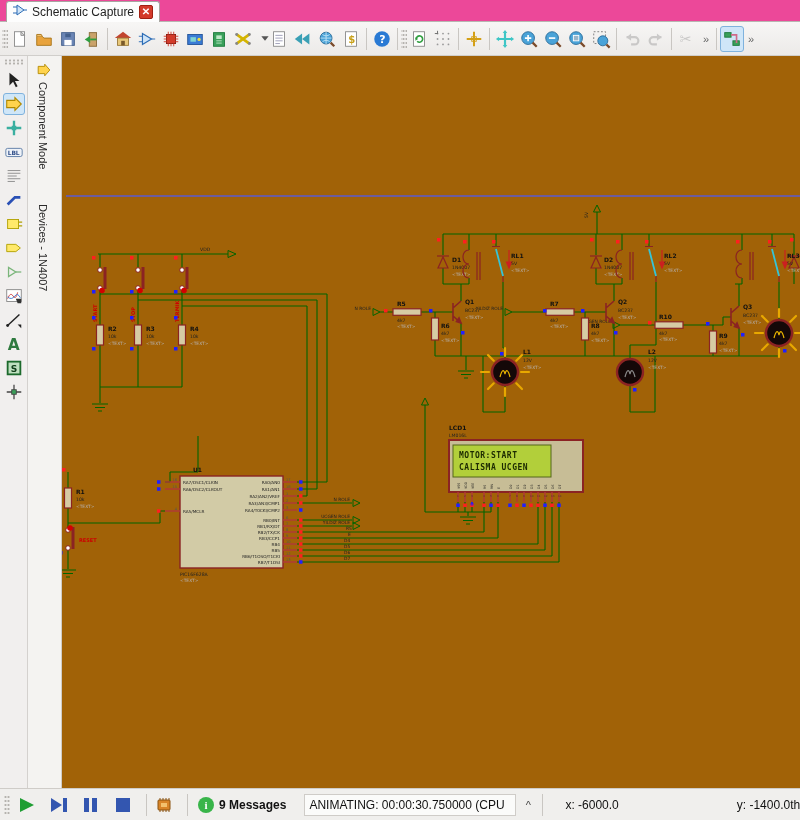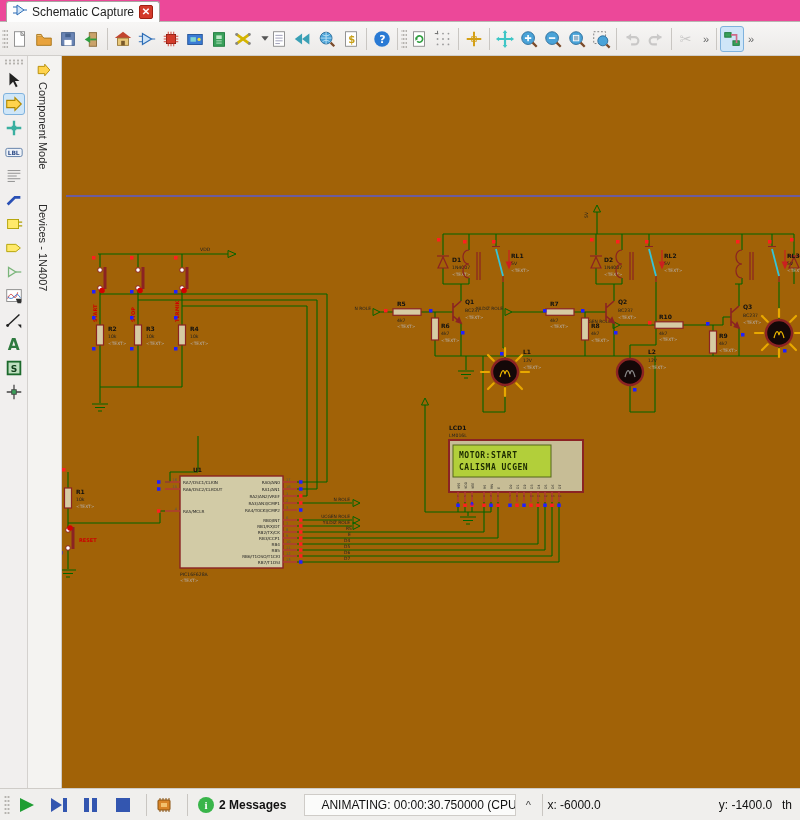--- a/index.html
+++ b/index.html
@@ -64,25 +64,25 @@
            background-size:3px 4px; margin-right:4px; }
   .simbtn { width:26px; height:20px; margin-right:6px; display:flex; align-items:center;
             justify-content:center; flex:0 0 auto; }
   .ssep { width:9px; height:22px; position:relative; flex:0 0 auto; }
   .ssep:before { content:""; position:absolute; left:4px; top:0; bottom:0; border-left:1px solid #c9c6c2; }
   .msg { display:flex; align-items:center; gap:5px; margin:0 6px; flex:0 0 auto; }
   .info-ic { width:16px; height:16px; border-radius:50%; background:#39b54a; color:#fff;
              font-size:11px; font-weight:bold; font-family:"Liberation Serif",serif;
              display:flex; align-items:center; justify-content:center; }
   .anim-panel { background:#fbfbfa; border:1px solid #cfccc8; height:22px; display:flex;
-                align-items:center; padding:0 16px; margin-left:12px; width:212px; overflow:hidden;
+                align-items:center; padding:0 4px; margin-left:12px; width:212px; overflow:hidden;
                 white-space:nowrap; flex:0 0 auto; }
   .caret-btn { width:20px; height:22px; display:flex; align-items:center; justify-content:center;
                color:#444; font-size:11px; flex:0 0 auto; margin-left:2px; }
-  .coordx { flex:0 0 auto; }
+  .coordx { margin-left:18px; flex:0 0 auto; }
   .coordy { margin-left:118px; flex:0 0 auto; }
   .units { margin-left:auto; margin-right:4px; flex:0 0 auto; }
 
   svg text { font-family:"DejaVu Sans", sans-serif; }
   .ref { font-size:6px; font-weight:bold; fill:#111; }
   .val { font-size:4.6px; fill:#222; }
   .ph  { font-size:4.4px; fill:#b7b2b0; }
   .net { font-size:4.4px; fill:#222; }
   .btnlbl { font-size:5px; font-weight:bold; fill:#cc0000; }
   .lcdtxt { font-family:"DejaVu Sans Mono", monospace; font-size:8px; font-weight:bold;
@@ -882,21 +882,21 @@
   <div class="simbtn">
     <svg width="18" height="16">
         <rect x="3" y="3" width="12" height="10" rx="1" fill="#d88428" stroke="#8a5210"></rect>
         <path d="M5,1v2 M8,1v2 M11,1v2 M14,1v2 M5,13v2 M8,13v2 M11,13v2 M14,13v2" stroke="#8a5210"></path>
         <rect x="6" y="6" width="6" height="4" fill="#f3c16e"></rect>
       </svg>
   </div>
   <div class="ssep"></div>
   <div class="msg">
     <span class="info-ic">i</span>
-    <b>2 Messages</b>
+    <b>9 Messages</b>
   </div>
   <div class="anim-panel">
     <span>ANIMATING: 00:00:30.750000 (CPU</span>
   </div>
   <div class="caret-btn">^</div>
   <div class="ssep"></div>
   <span class="coordx">x: -6000.0</span>
   <span class="coordy">y: -1400.0</span>
   <span class="units">th</span>
 </div>

